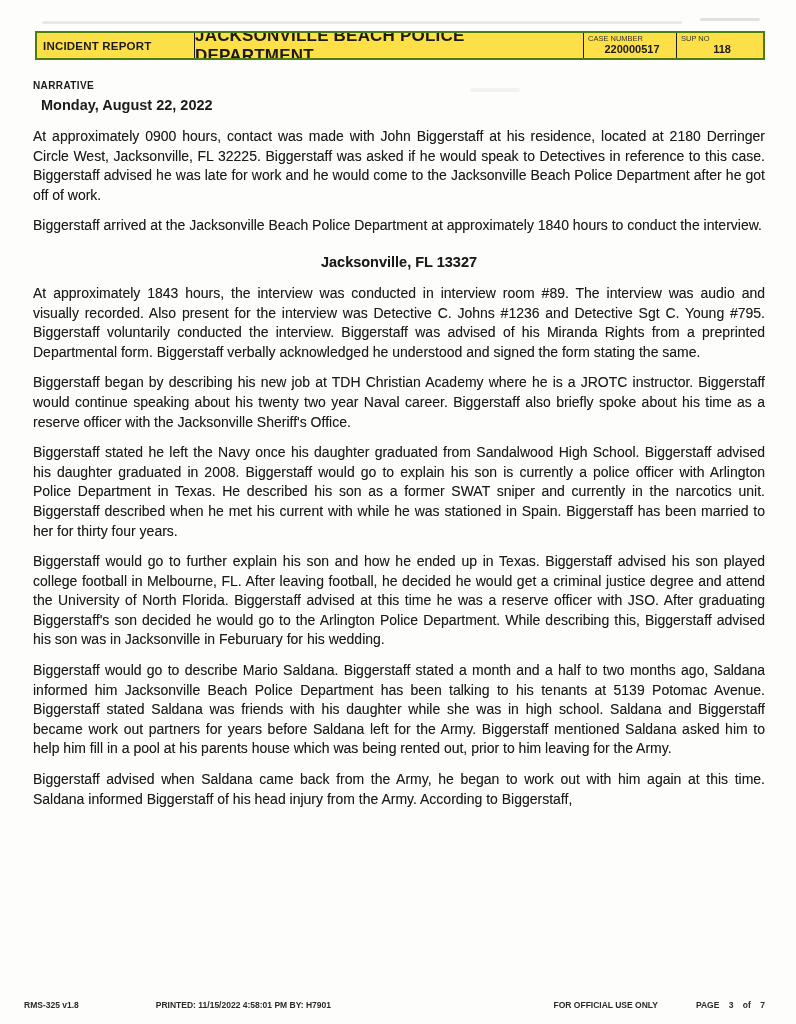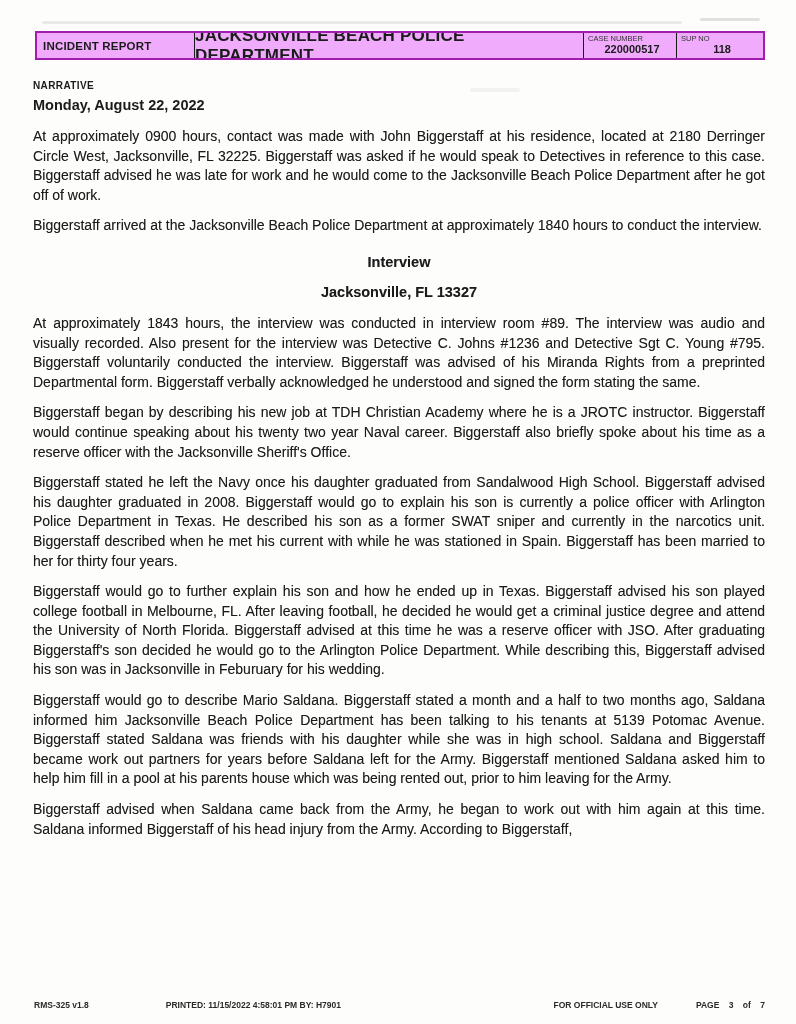--- a/index.html
+++ b/index.html
@@ -25,24 +25,24 @@
   }
   .artifact.a1 { left: 42px; top: 21px; width: 640px; height: 3px; }
   .artifact.a2 { left: 700px; top: 18px; width: 60px; height: 3px; background: rgba(60,60,60,0.14); }
   .artifact.a3 { left: 470px; top: 88px; width: 50px; height: 4px; background: rgba(60,60,60,0.06); }
 
   
   .header-box {
     position: absolute;
     left: 35px; top: 31px;
     width: 730px; height: 29px;
-    border: 2px solid #a21caf;
+    border: 2px solid #4d7c0f;
     display: flex;
     box-sizing: border-box;
-    background: #f0abfc;
+    background: #fde047;
   }
   .hb-cell {
     box-sizing: border-box;
     border-right: 1px solid #1a1a1a;
     overflow: hidden;
   }
   .hb-cell:last-child { border-right: none; }
   .hb-report {
     width: 158px;
     display: flex; align-items: center;
@@ -69,41 +69,42 @@
   .narrative-label {
     font-size: 10px;
     font-weight: bold;
     letter-spacing: 0.4px;
     margin-bottom: 6px;
   }
   .date-heading {
     font-size: 14.5px;
     font-weight: bold;
     margin-bottom: 14px;
+    margin-left: 8px;
   }
   .para {
     font-size: 14px;
     line-height: 19.6px;
     text-align: justify;
     margin: 0 0 11px 0;
     text-shadow: 0 0 0.4px rgba(0,0,0,0.35);
   }
   .interview-block {
     margin: 18px 0 14px 0;
   }
   .centered-heading {
     text-align: center;
     font-weight: bold;
     font-size: 14.5px;
     margin: 0 0 14px 0;
     text-shadow: 0 0 0.4px rgba(0,0,0,0.35);
   }
   .footer {
     position: absolute;
-    left: 34px; right: 31px;
+    left: 24px; right: 31px;
     bottom: 14px;
     font-size: 8.5px;
     color: #2a2a2a;
     display: flex;
     align-items: baseline;
   }
   .footer .form-version { font-weight: bold; }
   .footer .print-info { margin-left: 77px; font-weight: bold; }
   .footer .spacer { flex: 1; }
   .footer .classification { font-weight: bold; }
@@ -134,21 +135,20 @@
   </div>
 
   <div class="content">
     <div class="narrative-label">NARRATIVE</div>
     <div class="date-heading">Monday, August 22, 2022</div>
 
     <p class="para">At approximately 0900 hours, contact was made with John Biggerstaff at his residence, located at 2180 Derringer Circle West, Jacksonville, FL 32225. Biggerstaff was asked if he would speak to Detectives in reference to this case. Biggerstaff advised he was late for work and he would come to the Jacksonville Beach Police Department after he got off of work.</p>
     <p class="para">Biggerstaff arrived at the Jacksonville Beach Police Department at approximately 1840 hours to conduct the interview.</p>
 
     <div class="interview-block">
-      <div class="centered-heading">Interview</div>
       <div class="centered-heading">Jacksonville, FL 13327</div>
     </div>
 
     <p class="para">At approximately 1843 hours, the interview was conducted in interview room #89. The interview was audio and visually recorded. Also present for the interview was Detective C. Johns #1236 and Detective Sgt C. Young #795. Biggerstaff voluntarily conducted the interview. Biggerstaff was advised of his Miranda Rights from a preprinted Departmental form. Biggerstaff verbally acknowledged he understood and signed the form stating the same.</p>
     <p class="para">Biggerstaff began by describing his new job at TDH Christian Academy where he is a JROTC instructor. Biggerstaff would continue speaking about his twenty two year Naval career. Biggerstaff also briefly spoke about his time as a reserve officer with the Jacksonville Sheriff's Office.</p>
     <p class="para">Biggerstaff stated he left the Navy once his daughter graduated from Sandalwood High School. Biggerstaff advised his daughter graduated in 2008. Biggerstaff would go to explain his son is currently a police officer with Arlington Police Department in Texas. He described his son as a former SWAT sniper and currently in the narcotics unit. Biggerstaff described when he met his current with while he was stationed in Spain. Biggerstaff has been married to her for thirty four years.</p>
     <p class="para">Biggerstaff would go to further explain his son and how he ended up in Texas. Biggerstaff advised his son played college football in Melbourne, FL. After leaving football, he decided he would get a criminal justice degree and attend the University of North Florida. Biggerstaff advised at this time he was a reserve officer with JSO. After graduating Biggerstaff's son decided he would go to the Arlington Police Department. While describing this, Biggerstaff advised his son was in Jacksonville in Feburuary for his wedding.</p>
     <p class="para">Biggerstaff would go to describe Mario Saldana. Biggerstaff stated a month and a half to two months ago, Saldana informed him Jacksonville Beach Police Department has been talking to his tenants at 5139 Potomac Avenue. Biggerstaff stated Saldana was friends with his daughter while she was in high school. Saldana and Biggerstaff became work out partners for years before Saldana left for the Army. Biggerstaff mentioned Saldana asked him to help him fill in a pool at his parents house which was being rented out, prior to him leaving for the Army.</p>
     <p class="para">Biggerstaff advised when Saldana came back from the Army, he began to work out with him again at this time. Saldana informed Biggerstaff of his head injury from the Army. According to Biggerstaff,</p>
   </div>

